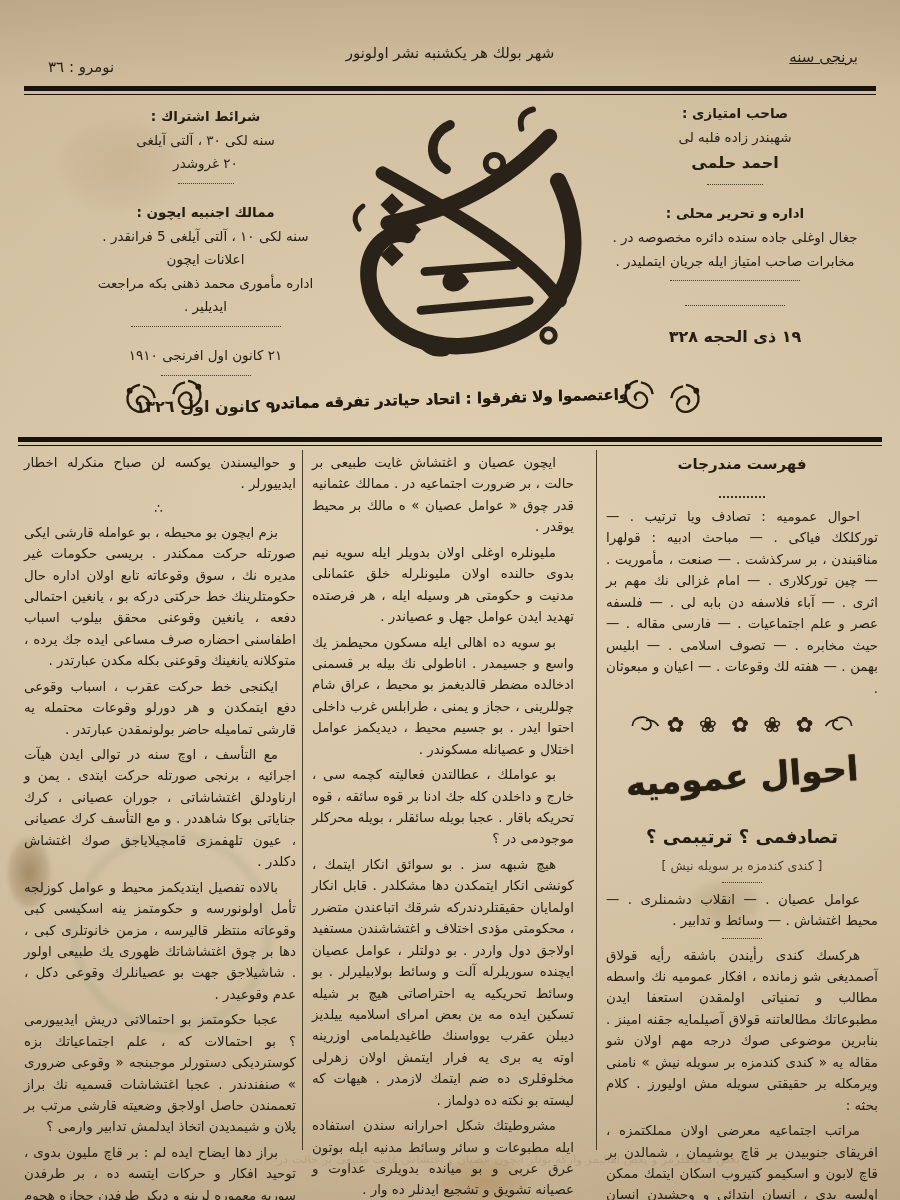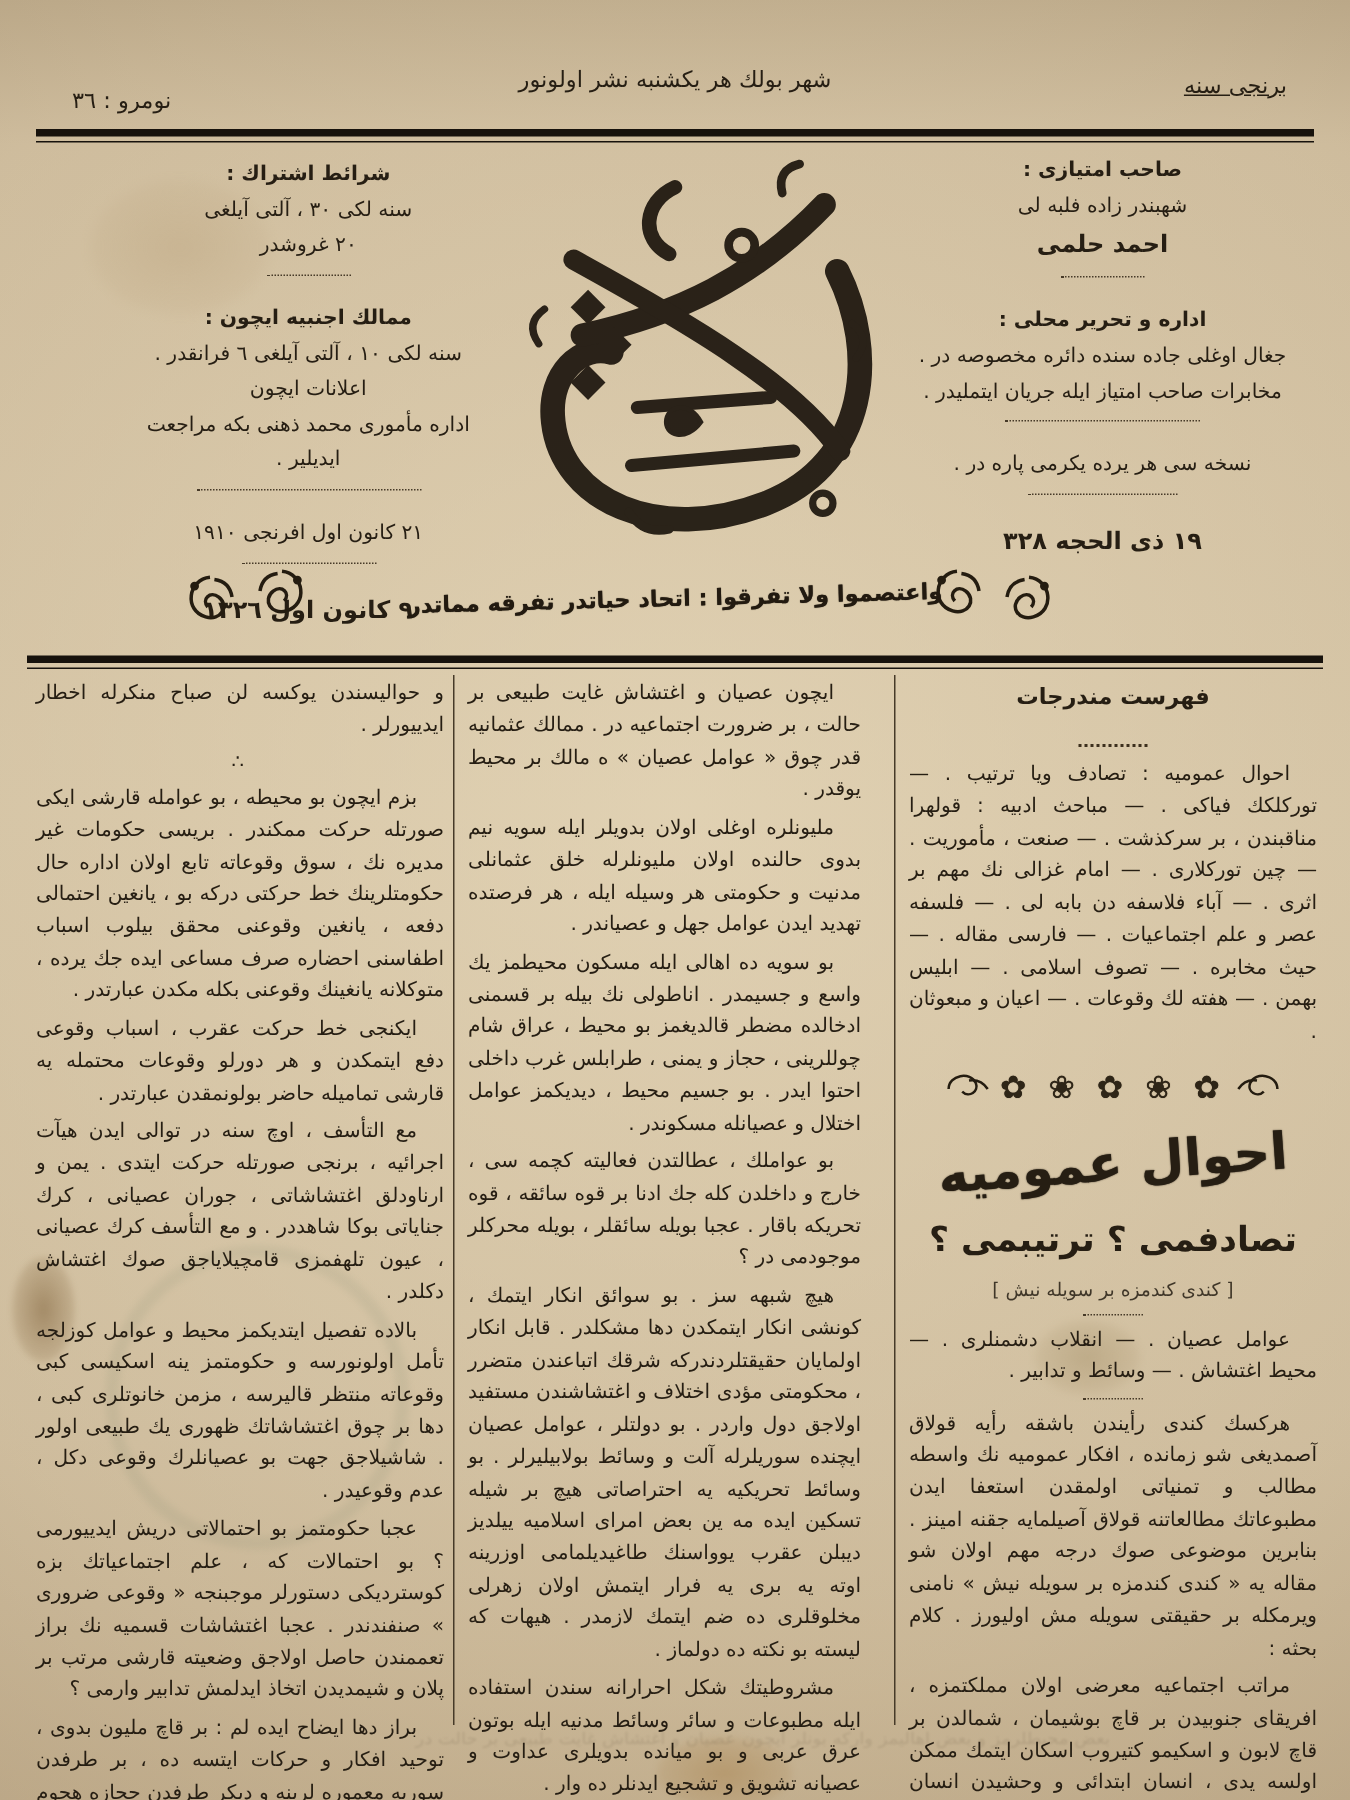--- a/index.html
+++ b/index.html
@@ -59,21 +59,21 @@
   .col-left{left:24px;}
   .vrule{position:absolute;top:450px;width:1px;height:700px;background:#463a28;}
   .vrule.v1{left:302px;}
   .vrule.v2{left:596px;}
   .center{text-align:center;text-indent:0!important;}
   .contents-title{font-weight:bold;font-size:15px;margin-bottom:20px;}
   .squiggle{width:46px;margin:2px auto 8px;border-top:2px dotted #3c2f1d;}
   .flower-band{display:flex;align-items:center;justify-content:center;gap:4px;margin:10px 0 6px;color:#2e2517;}
   .flower-band .glyphs{font-size:21px;letter-spacing:4px;text-shadow:0 0 .5px #2e2517;}
   .section-title{font-size:34px;font-weight:bold;transform:rotate(-4deg);margin:6px 0 2px;text-shadow:0 0 1px #221a10;}
-  .section-sub{font-size:23px;font-weight:bold;margin:6px 0 2px;}
+  .section-sub{font-size:18px;font-weight:bold;margin:20px 0 2px;}
   .section-note{font-size:12.5px;opacity:.85;margin:4px 0 2px;}
   .mini-div{width:40px;margin:6px auto;border-top:1px dotted #473a28;}
   .sep3{font-size:13px;letter-spacing:3px;margin:2px 0;}
   svg{display:block;}
 </style>
 </head>
 <body>
 
 <div class="page">
 
@@ -90,21 +90,21 @@
   <div class="rule t1"></div>
   <div class="rule t2"></div>
 
   <div class="mast-box left">
     <div class="b">شرائط اشتراك :</div>
     <div>سنه لكى ٣٠ ، آلتى آيلغى</div>
     <div>٢٠ غروشدر</div>
     <div class="shortrule"></div>
     <div class="gap"></div>
     <div class="b">ممالك اجنبيه ايچون :</div>
-    <div>سنه لكى ١٠ ، آلتى آيلغى ٦ فرانقدر . اعلانات ايچون</div>
+    <div>سنه لكى ١٠ ، آلتى آيلغى 5 فرانقدر . اعلانات ايچون</div>
     <div>اداره مأمورى محمد ذهنى بكه مراجعت ايديلير .</div>
     <div class="shortrule" style="width:150px"></div>
     <div class="gap"></div>
     <div>٢١ كانون اول افرنجى ١٩١٠</div>
     <div class="shortrule" style="width:90px"></div>
     <div class="gap"></div>
     <div class="big">٩ كانون اول ١٣٢٦</div>
   </div>
 
   <div class="calli" aria-label="حكمت">
@@ -135,21 +135,20 @@
     <div class="b">صاحب امتيازى :</div>
     <div>شهبندر زاده فلبه لى</div>
     <div class="big">احمد حلمى</div>
     <div class="shortrule"></div>
     <div class="gap"></div>
     <div class="b">اداره و تحرير محلى :</div>
     <div>جغال اوغلى جاده سنده دائره مخصوصه در .</div>
     <div>مخابرات صاحب امتياز ايله جريان ايتمليدر .</div>
     <div class="shortrule" style="width:130px"></div>
     <div class="gap"></div>
-    <div>نسخه سى هر يرده يكرمى پاره در .</div>
     <div class="shortrule" style="width:100px"></div>
     <div class="gap"></div>
     <div class="big">١٩ ذى الحجه ٣٢٨</div>
   </div>
 
   <div class="floret" style="left:118px;top:378px">
     <svg width="44" height="46" viewBox="0 0 60 60" fill="none" stroke="#241c10" stroke-width="3.2">
       <path d="M30 8 C 10 10 6 38 26 44 C 40 48 48 34 38 26 C 30 20 22 28 28 35"></path>
       <path d="M34 10 q 14 2 16 16"></path>
       <circle cx="16" cy="16" r="2.4" fill="#241c10"></circle>

